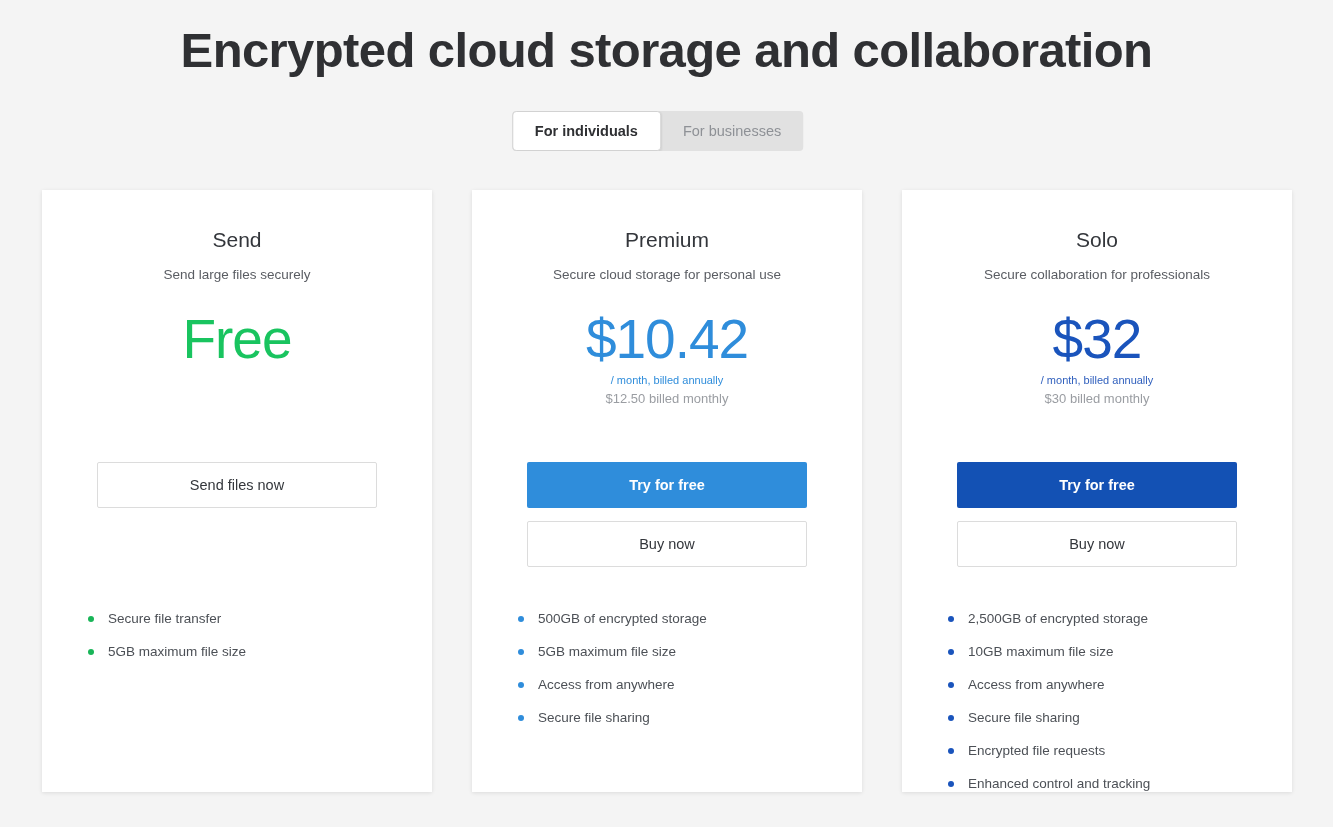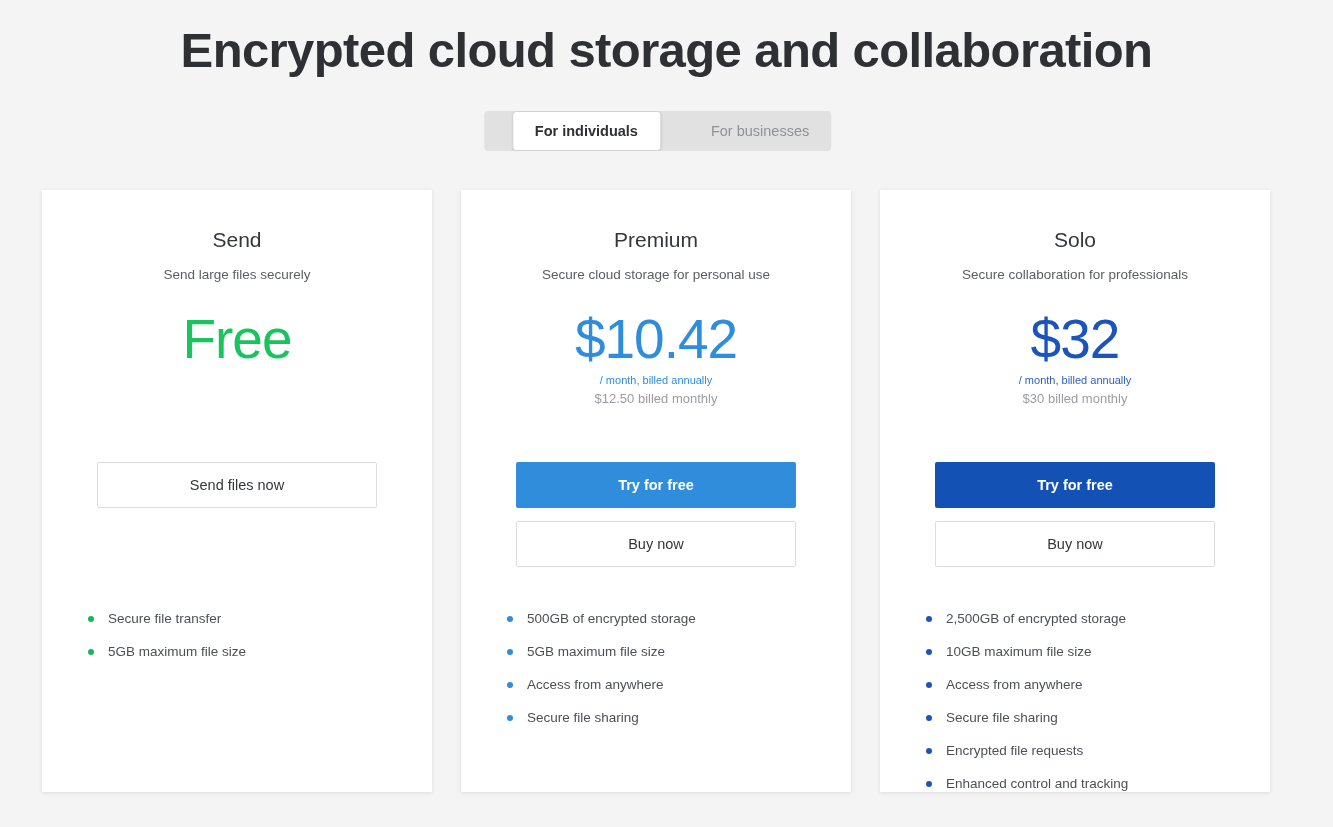--- a/index.html
+++ b/index.html
@@ -48,21 +48,20 @@
   }
   .toggle-btn {
     height: 40px;
     line-height: 38px;
     padding: 0 22px;
     font-size: 14.5px;
     background: transparent;
     border: none;
     cursor: pointer;
     font-family: "Liberation Sans", sans-serif;
-    margin-left: 28px;
   }
   .toggle-btn.inactive {
     color: #8e9196;
     font-weight: normal;
   }
   .toggle-btn.active {
     background: #ffffff;
     color: #2f3033;
     font-weight: bold;
     border: 1px solid #d2d2d2;
@@ -71,20 +70,21 @@
   }
 
   
   .cards {
     position: absolute;
     top: 190px;
     left: 42px;
     width: 1250px;
     display: flex;
     gap: 29px;
+    justify-content: space-between;
   }
   .card {
     width: 390px;
     height: 602px;
     background: #ffffff;
     box-shadow: 0 1px 4px rgba(0,0,0,0.10);
     position: relative;
   }
 
   .card-name {

